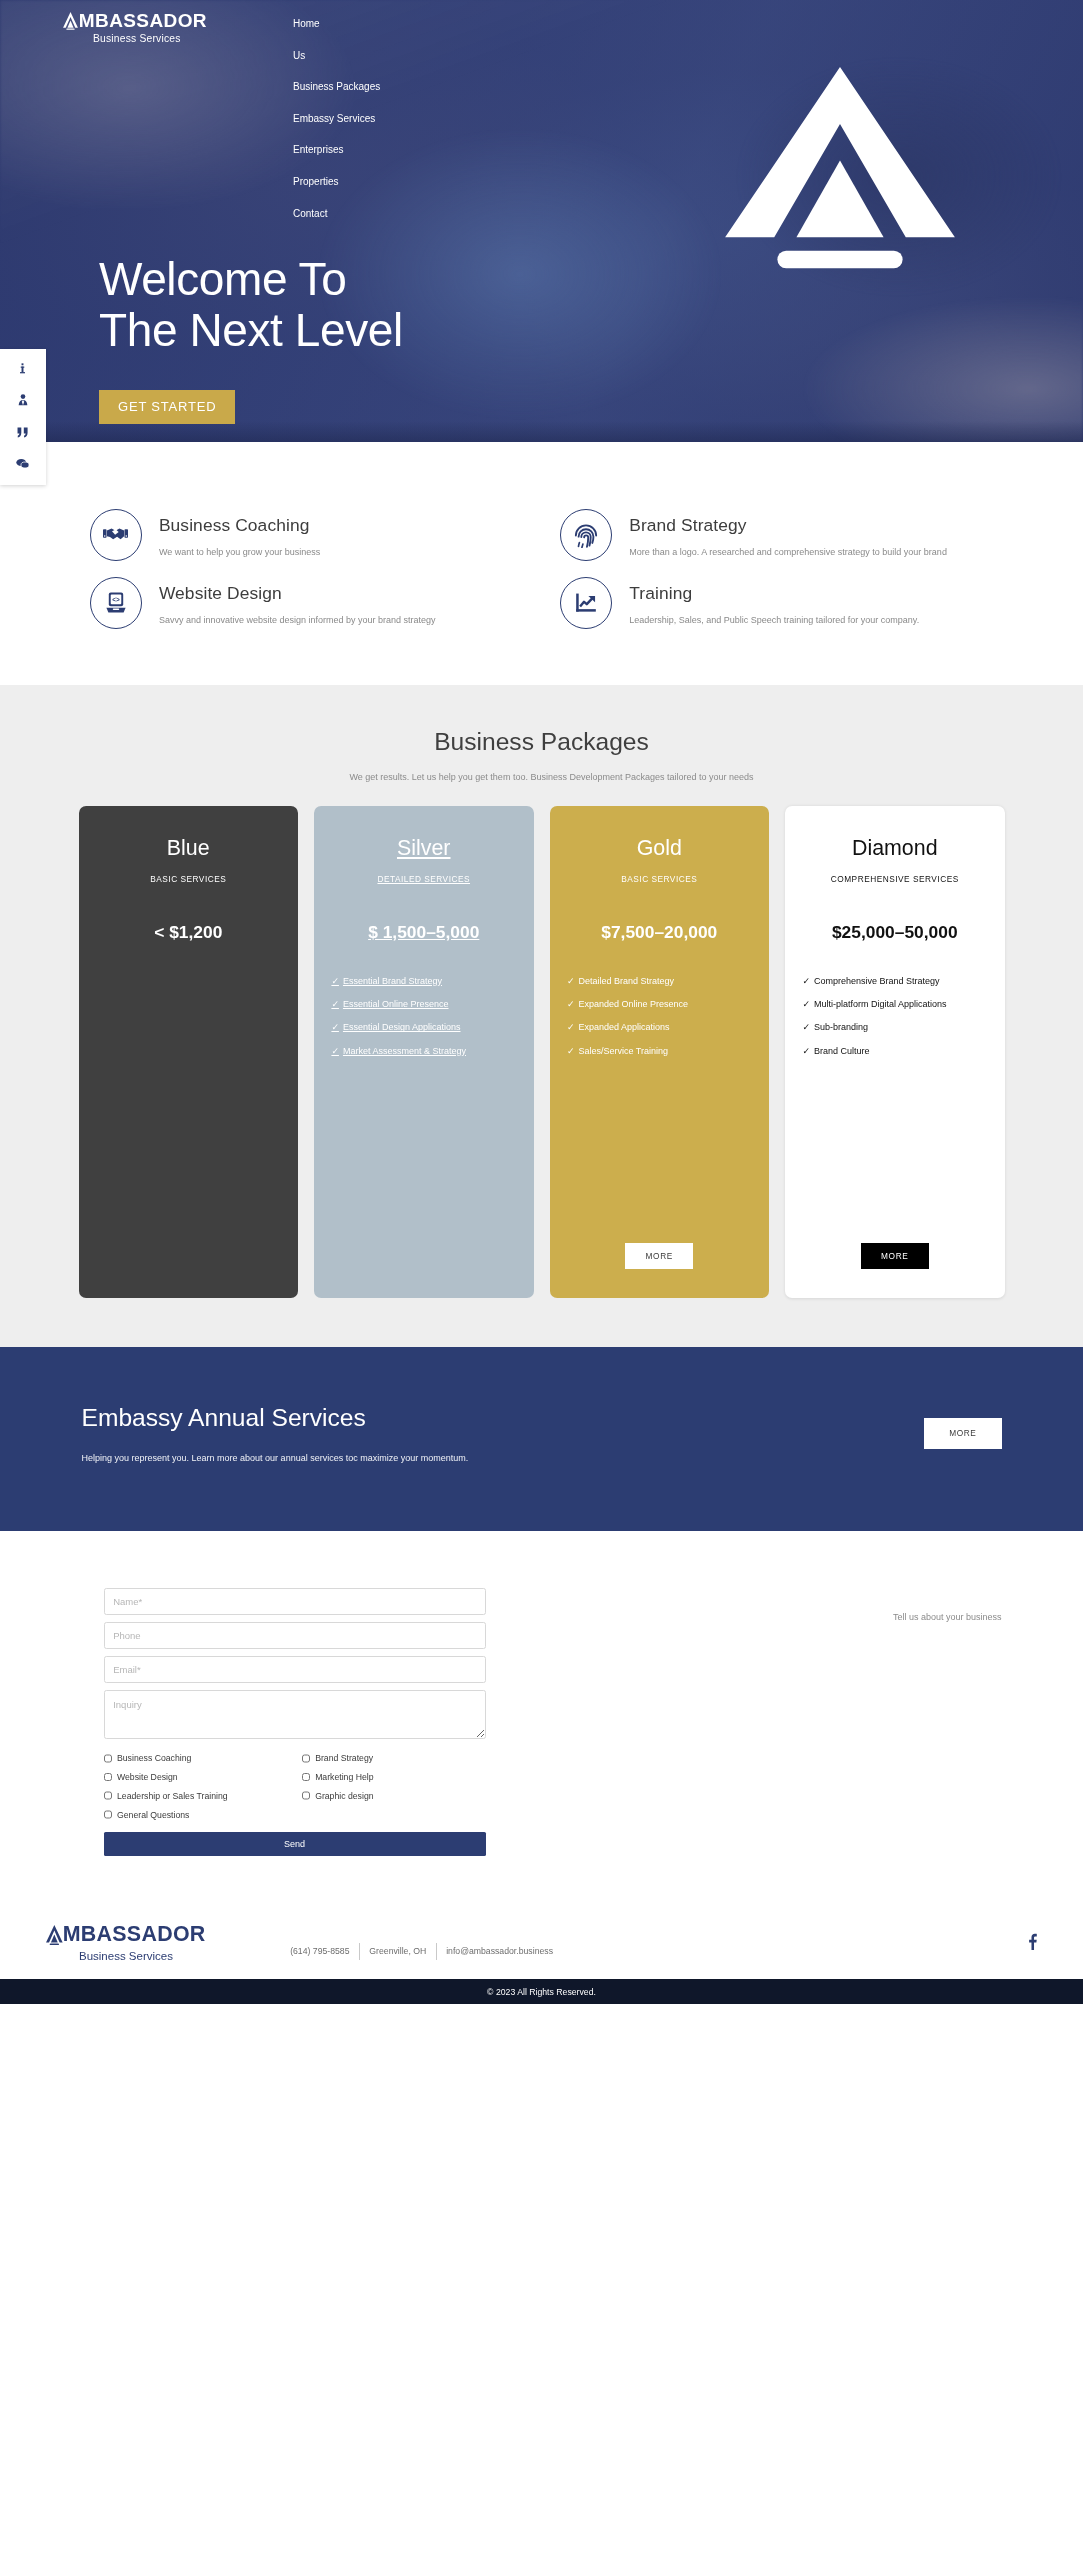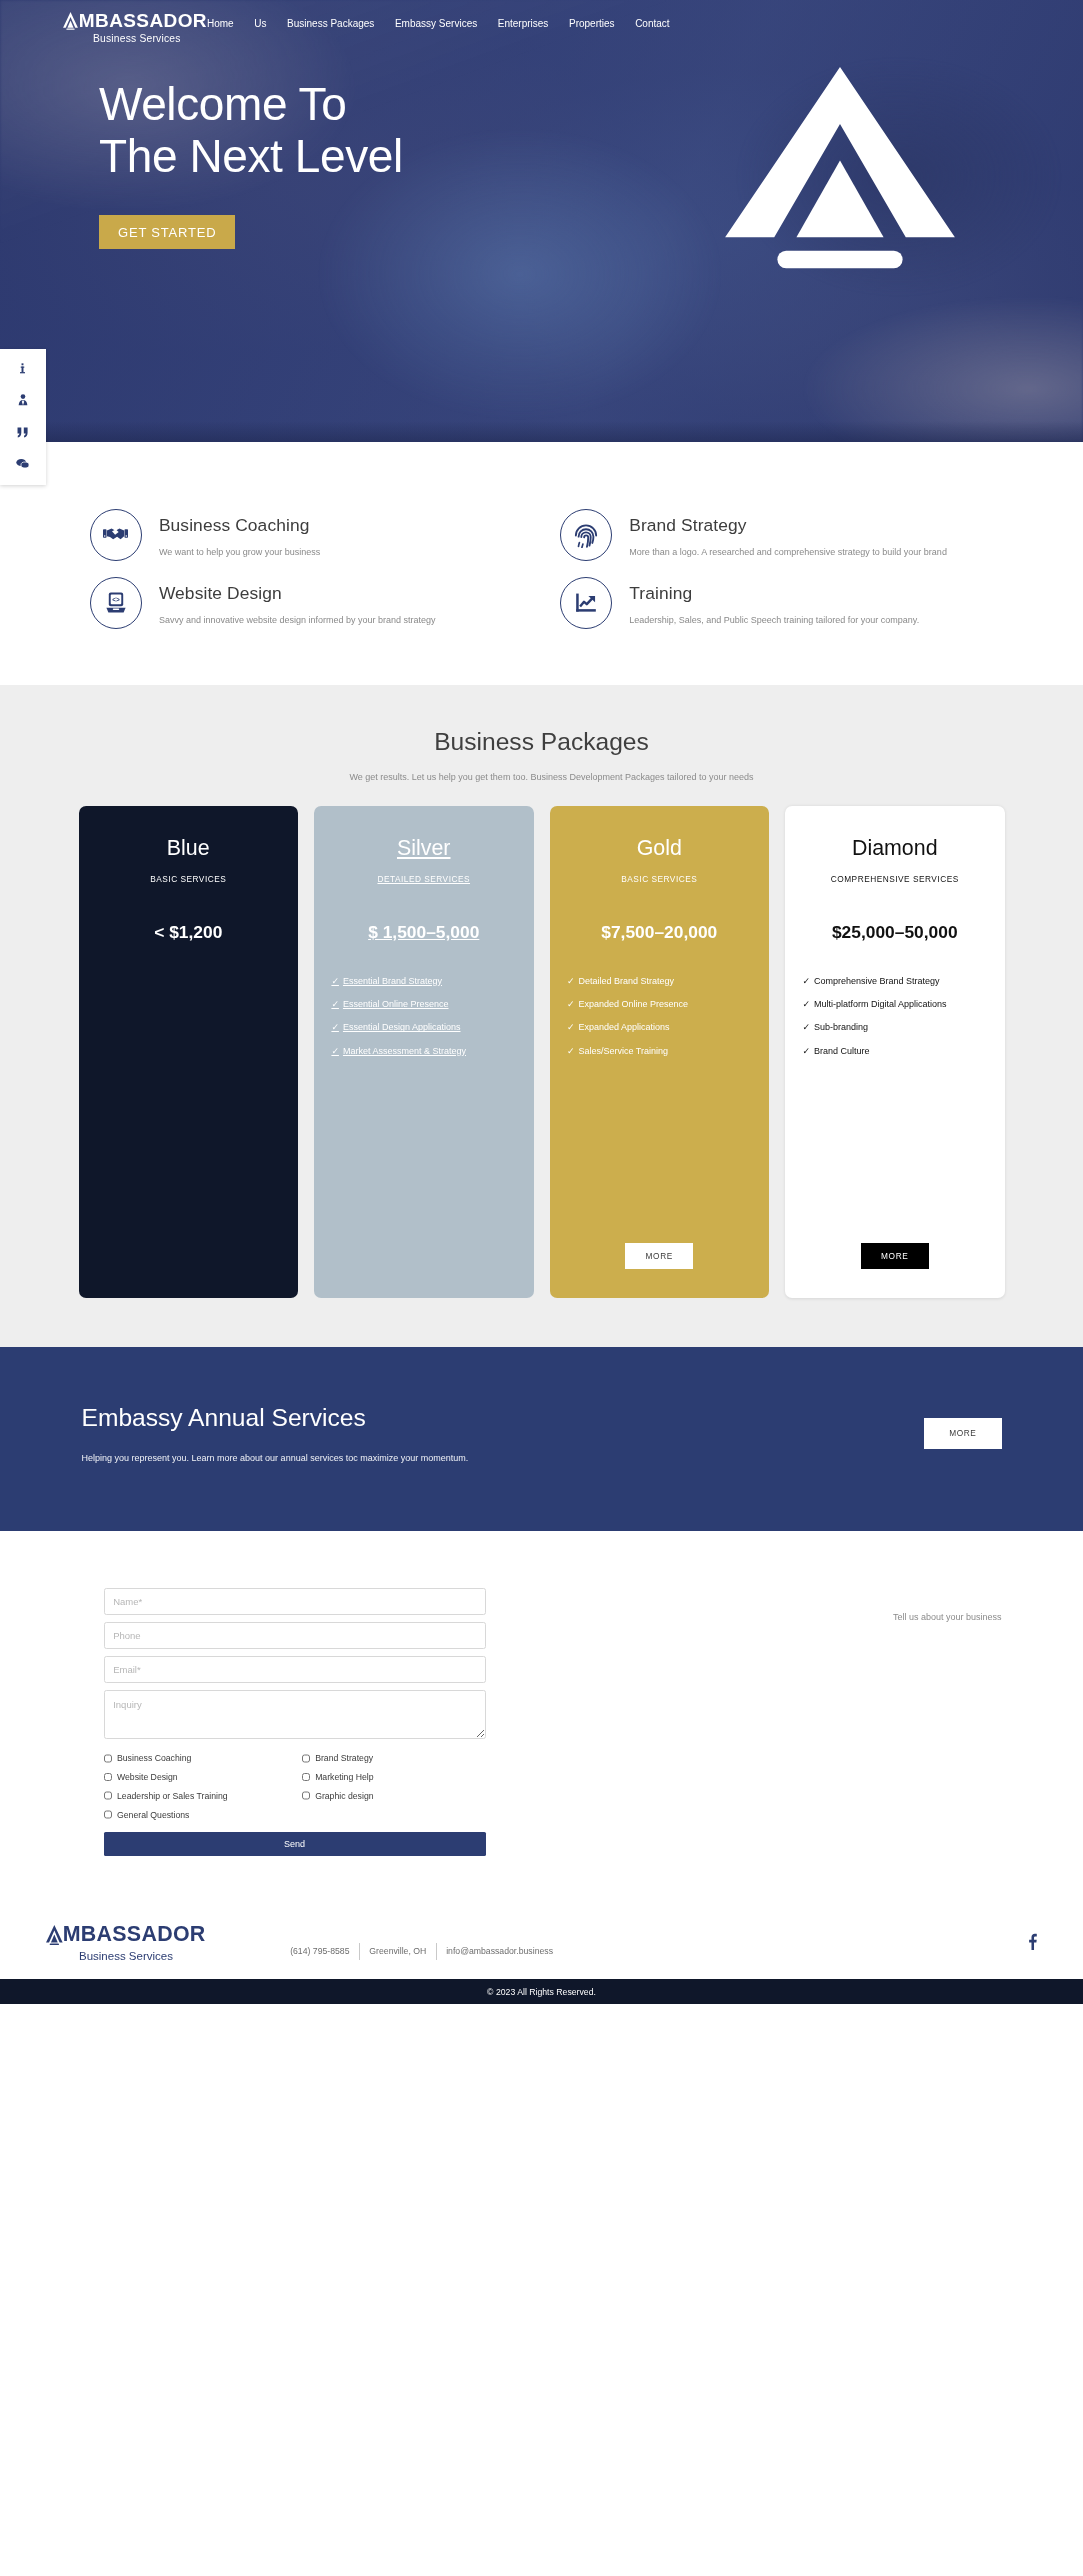--- a/index.html
+++ b/index.html
@@ -52,21 +52,21 @@
     color: #ffffff;
     font-size: 19px; font-weight: 700; letter-spacing: 0.4px;
   }
   .brand-mark { width: 15px; height: 18px; margin-right: 0.8px; display:block; }
   .brand-sub {
     color: #ffffff; font-size: 10.3px; font-weight: 400;
     margin-top: 4px; margin-left: 30px; letter-spacing: 0.2px;
   }
   .nav-links {
     display: flex; align-items: flex-start; gap: 20.6px;
-    margin-top: 7.1px;
+    margin-left: 86px; margin-top: 7.1px; flex-direction: column;
   }
   .nav-links a {
     color: #ffffff; text-decoration: none; font-size: 10px; white-space: nowrap;
   }
 
   .hero-inner { position: relative; z-index: 4; padding-left: 99px; padding-top: 35px; }
   .hero-title {
     color: #ffffff; font-size: 46px; font-weight: 400;
     line-height: 1.12; letter-spacing: -0.4px;
   }
@@ -130,21 +130,21 @@
   }
   .cards {
     width: 926px; margin: 24px auto 0 auto;
     display: grid; grid-template-columns: repeat(4, 1fr); column-gap: 16px;
   }
   .card {
     border-radius: 7.1px; min-height: 492px;
     padding: 30px 17.4px 20.6px 17.4px;
     display: flex; flex-direction: column;
   }
-  .card--blue    { background: #0f172a; color: #ffffff; }
+  .card--blue    { background: #404040; color: #ffffff; }
   .card--silver  { background: #b1bfc9; color: #ffffff; text-decoration: underline; }
   .card--gold    { background: #ccae4d; color: #ffffff; }
   .card--diamond { background: #ffffff; color: #111111; box-shadow: 0 0.8px 3.2px rgba(0,0,0,0.10); }
 
   .card-name { text-align: center; font-size: 21.4px; font-weight: 400; }
   .card-tier { text-align: center; font-size: 8.3px; letter-spacing: 0.5px; margin-top: 12.7px; }
   .card-price { text-align: center; font-size: 17.4px; font-weight: 700; margin-top: 38px; }
   .card-features { margin-top: 32px; list-style: none; }
   .card-features li {
     font-size: 9px; line-height: 1.45; margin-bottom: 10.3px; display: flex;

